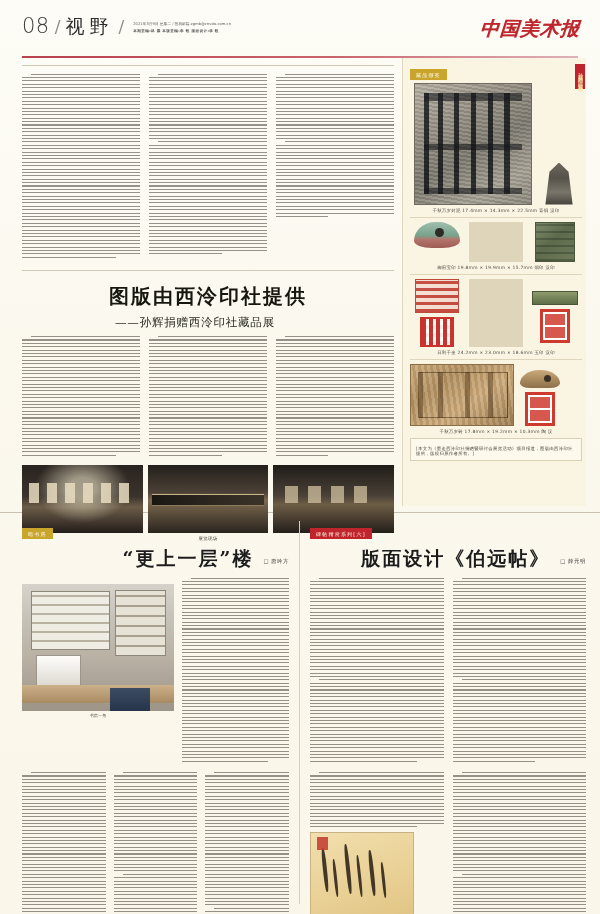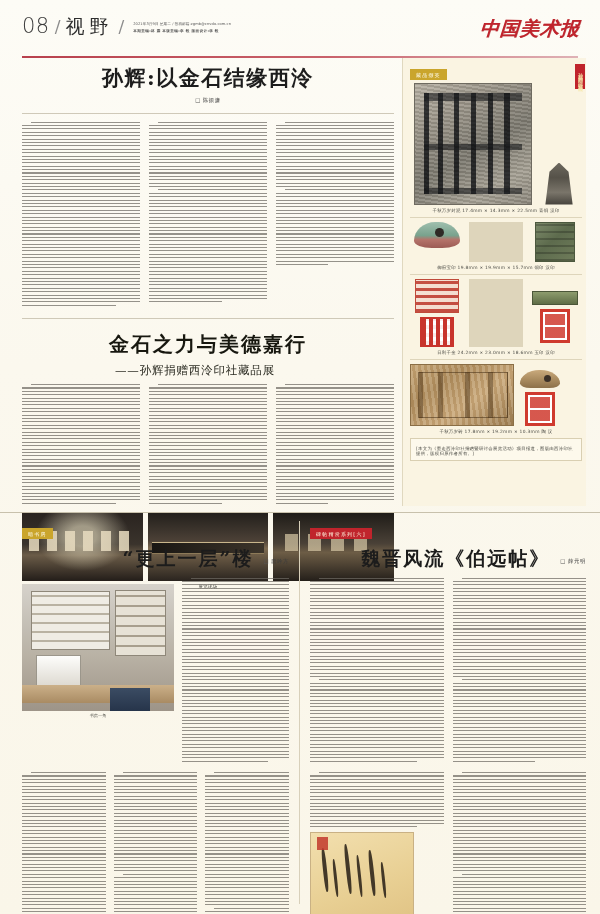--- a/index.html
+++ b/index.html
@@ -371,26 +371,20 @@
       </div>
     </div>
     <div class="mh-logo">中国美术报</div>
   </div>
   <div class="mh-rule"></div>
 
   <div class="body-grid">
 
     <div class="col-left">
 
-      <div class="art1-head">
-        <div class="h-title-1">孙辉:以金石结缘西泠</div>
-        <div class="byline">
-          <span class="bx">□</span><span>陈振濂</span>
-        </div>
-      </div>
       <div class="hr-thin"></div>
 
       <div class="cols3">
         <div class="ft">
           <i class="ind"></i>
             <i></i>
             <i></i>
             <i></i>
             <i></i>
             <i></i>
@@ -541,21 +535,21 @@
             <i></i>
             <i></i>
             <i></i>
           <i></i>
             <i></i>
             <i class="short3"></i>
         </div>
       </div>
 
       <div class="art2">
-        <div class="h-title-2">金石之力与美德嘉行</div>
+        <div class="h-title-2">图版由西泠印社提供</div>
         <div class="h-sub-2">——孙辉捐赠西泠印社藏品展</div>
 
         <div class="cols3 pad-t6">
           <div class="ft">
             <i class="ind"></i>
               <i></i>
               <i></i>
               <i></i>
               <i></i>
               <i></i>
@@ -947,21 +941,21 @@
           <i class="ind"></i>
             <i></i>
 
         </div>
       </div>
     </div>
 
     <div class="bot-right">
       <div class="tag-red">碑帖精赏系列[六]</div>
       <div class="hl-row" style="margin-top:6px">
-        <div class="h-title-3">魏晋风流《伯远帖》</div>
+        <div class="h-title-3">版面设计《伯远帖》</div>
         <div class="byline">
           <span class="bx">□</span><span>薛元明</span>
         </div>
       </div>
 
       <div class="cols2" style="margin-top:6px">
         <div class="ft">
           <i class="ind"></i>
             <i></i>
             <i></i>

